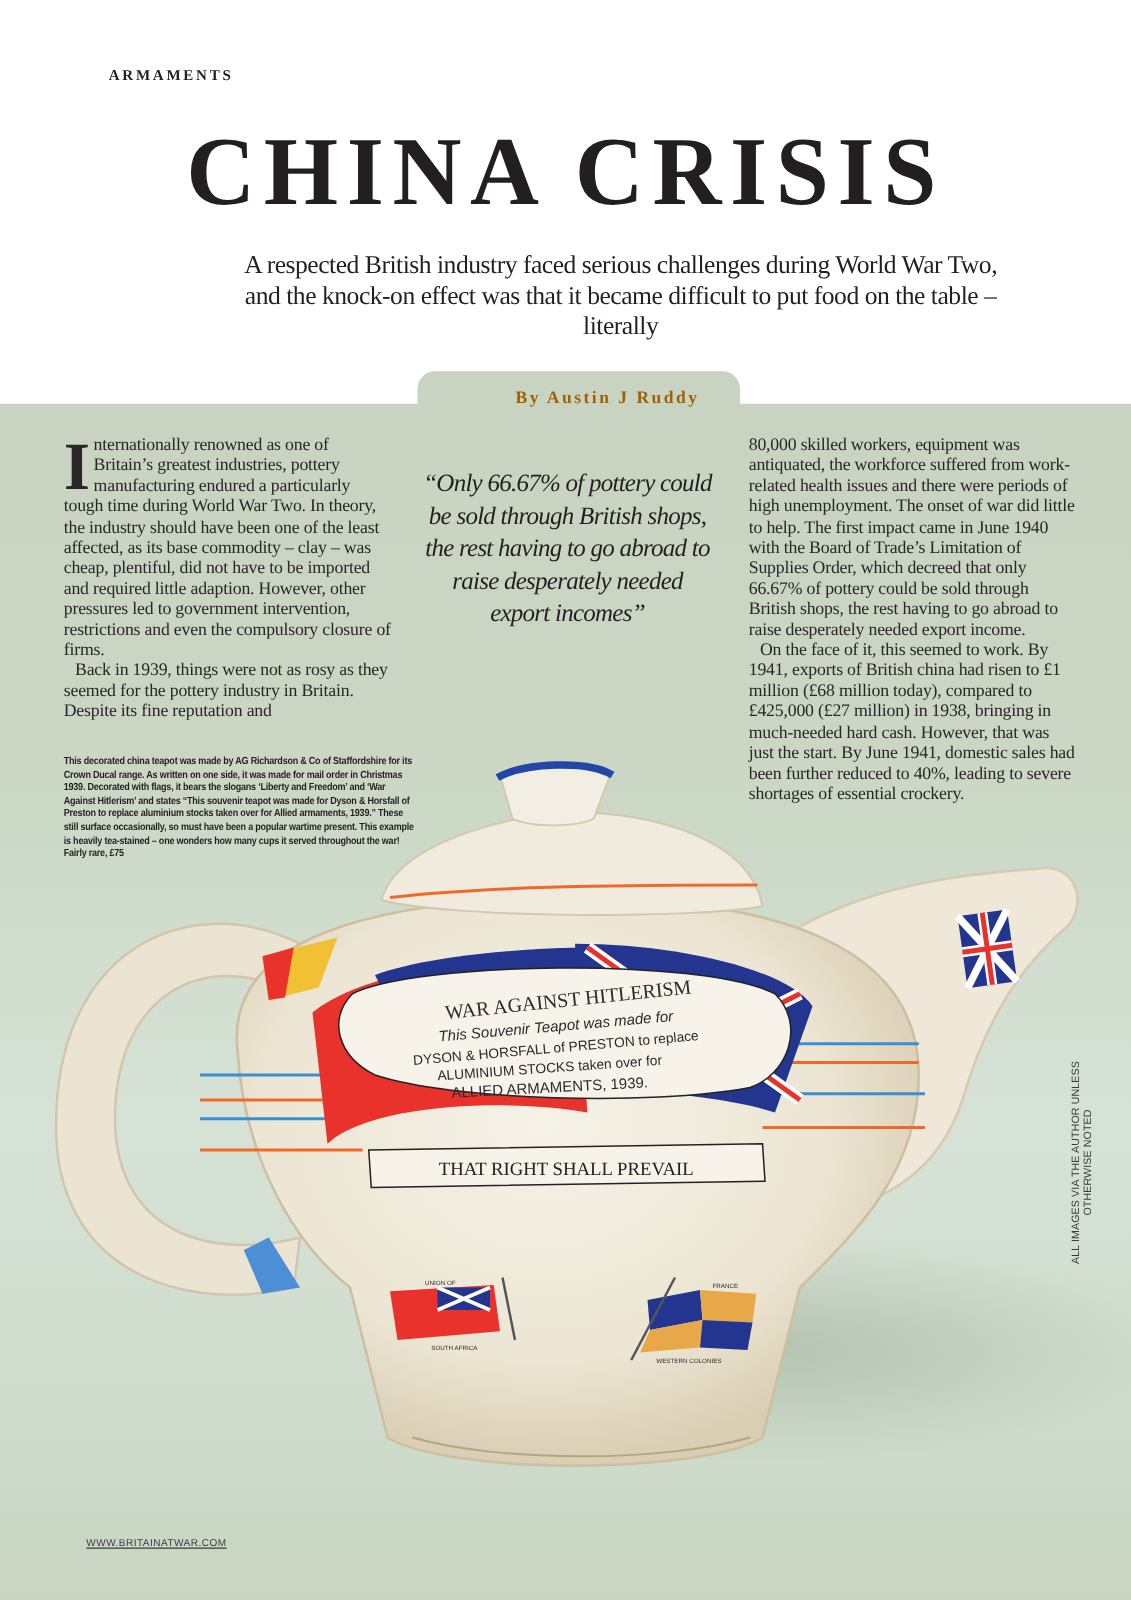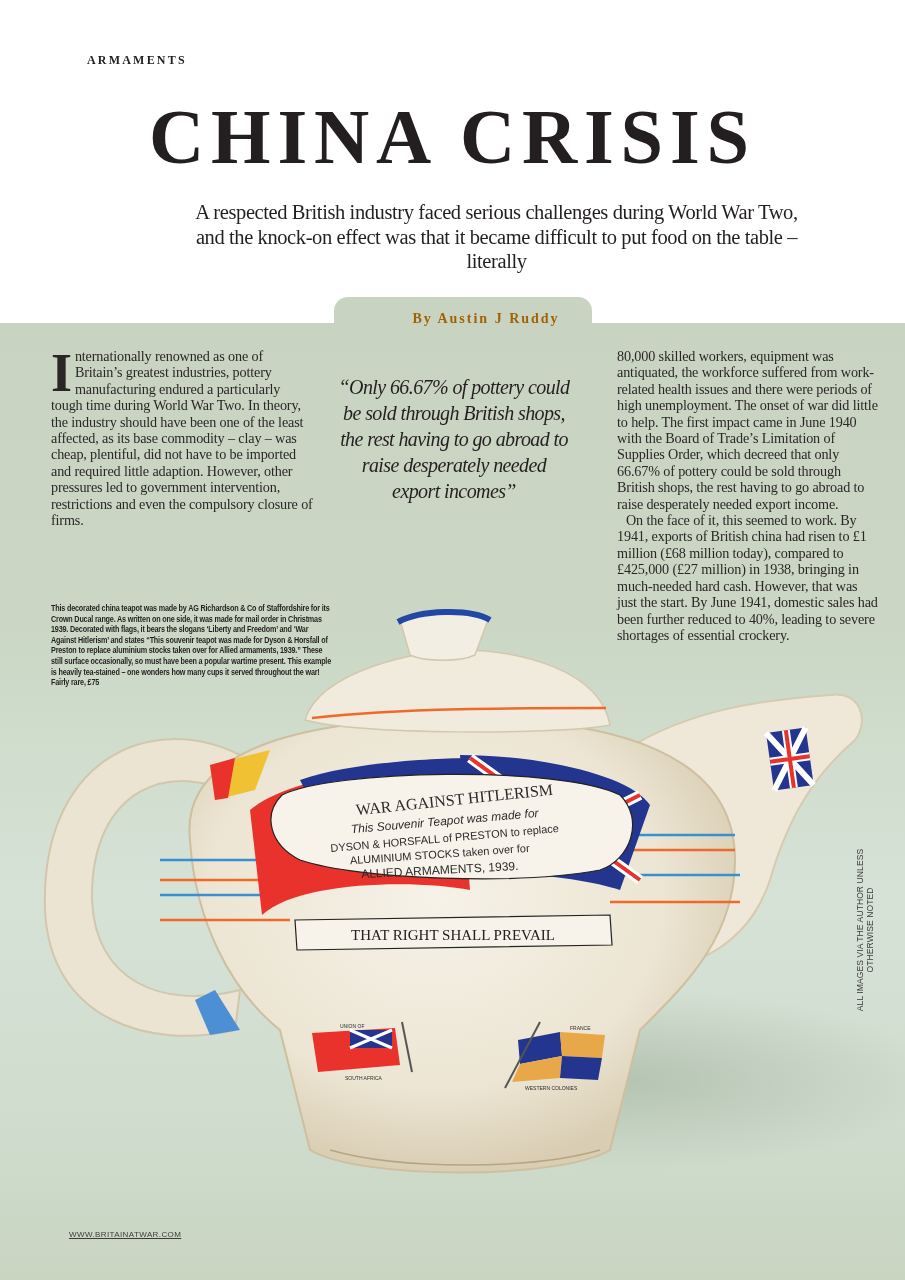--- a/index.html
+++ b/index.html
@@ -37,21 +37,21 @@
   .byline {
     position: absolute; left: 334px; width: 304px; top: 311px; text-align: center;
     font-family: "Liberation Serif", serif; font-weight: bold; font-size: 14px;
     letter-spacing: 2px; color: #a16207;
   }
   .body-col {
     position: absolute; font-family: "Liberation Serif", serif;
     font-size: 14.2px; line-height: 16.4px; color: #2a2627; letter-spacing: -0.15px;
   }
   .col-left { left: 51px; top: 348px; width: 262px; }
-  .col-right { left: 599px; top: 348px; width: 262px; margin-left: 18px; }
+  .col-right { left: 599px; top: 348px; width: 262px; }
   .col-left p, .col-right p { margin: 0; }
   .dropcap {
     float: left; font-size: 54px; line-height: 44px; margin: 3px 3px -2px 0;
     font-weight: bold; font-family: "Liberation Serif", serif;
   }
   .indent { text-indent: 9px; }
   .pullquote {
     position: absolute; left: 338px; width: 232px; top: 374px; text-align: center;
     font-family: "Liberation Serif", serif; font-style: italic; font-weight: normal;
     font-size: 20px; line-height: 26px; color: #231f20; letter-spacing: -0.6px;
@@ -182,20 +182,21 @@
     <path d="M195 410 L 215 400 L 240 440 L 210 445 Z" fill="#4d8fd5"></path>
 
     <path d="M330 560 C 400 580, 530 580, 600 560" stroke="#b6a582" stroke-width="1.5" fill="none"></path>
   </svg>
 </div>
 
 <div class="body-col col-left">
   <p>
     <span class="dropcap">I</span><span>nternationally renowned as one of Britain’s greatest industries, pottery manufacturing endured a particularly tough time during World War Two. In theory, the industry should have been one of the least affected, as its base commodity – clay – was cheap, plentiful, did not have to be imported and required little adaption. However, other pressures led to government intervention, restrictions and even the compulsory closure of firms.</span>
   </p>
+  <p class="indent">Back in 1939, things were not as rosy as they seemed for the pottery industry in Britain. Despite its fine reputation and</p>
 </div>
 
 <div class="pullquote">“Only 66.67% of pottery could be sold through British shops, the rest having to go abroad to raise desperately needed export incomes”</div>
 
 <div class="body-col col-right">
   <p>80,000 skilled workers, equipment was antiquated, the workforce suffered from work-related health issues and there were periods of high unemployment. The onset of war did little to help. The first impact came in June 1940 with the Board of Trade’s Limitation of Supplies Order, which decreed that only 66.67% of pottery could be sold through British shops, the rest having to go abroad to raise desperately needed export income.</p>
   <p class="indent">On the face of it, this seemed to work. By 1941, exports of British china had risen to £1 million (£68 million today), compared to £425,000 (£27 million) in 1938, bringing in much-needed hard cash. However, that was just the start. By June 1941, domestic sales had been further reduced to 40%, leading to severe shortages of essential crockery.</p>
 </div>
 
 <div class="caption">

